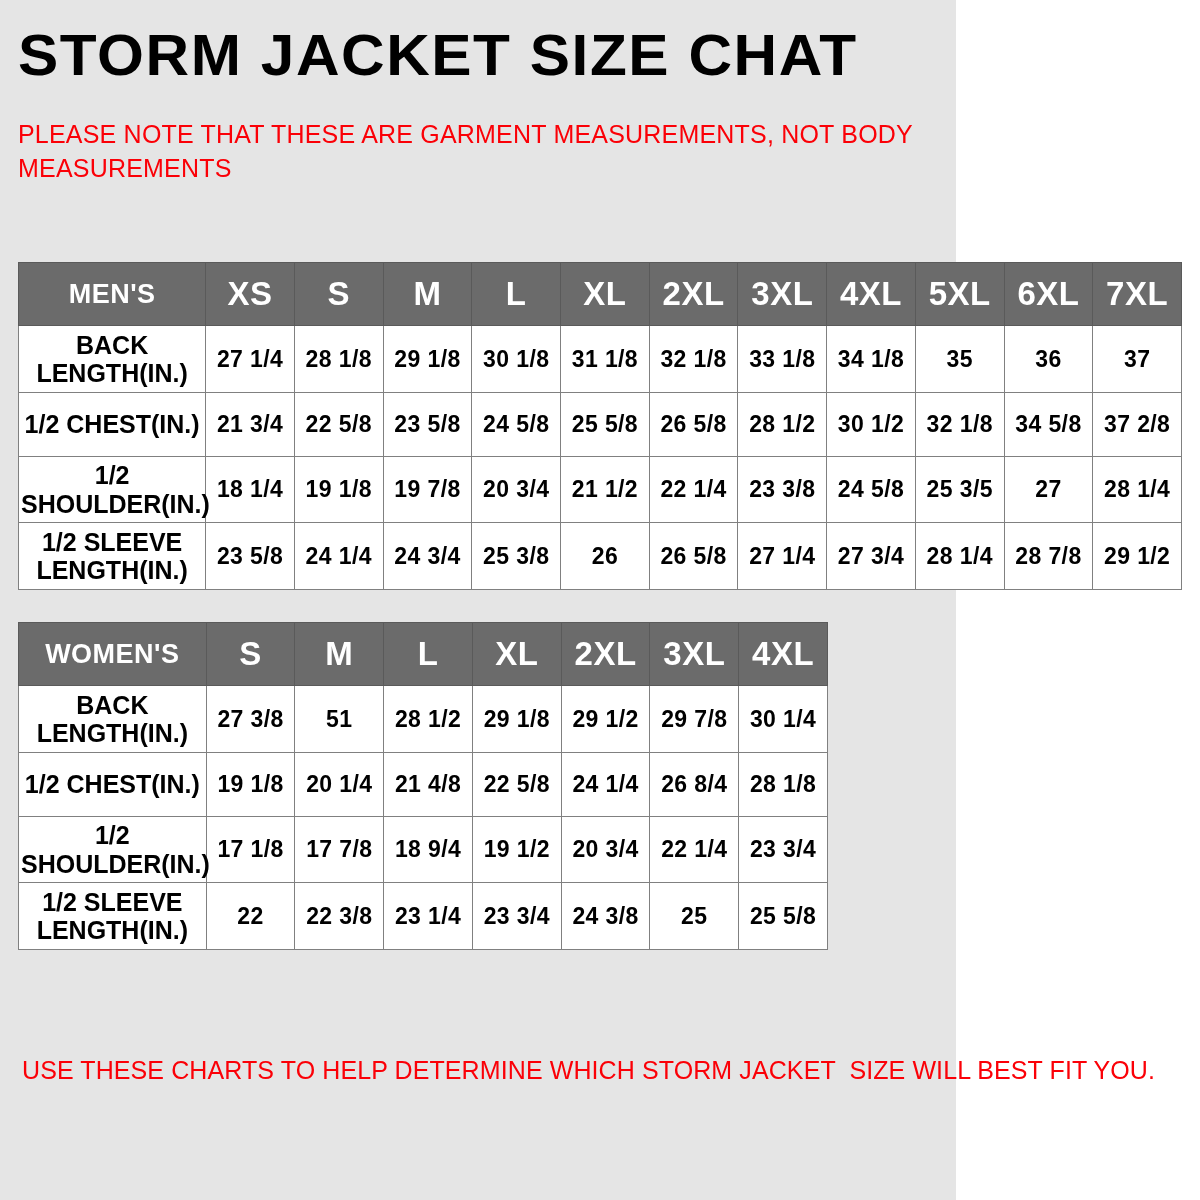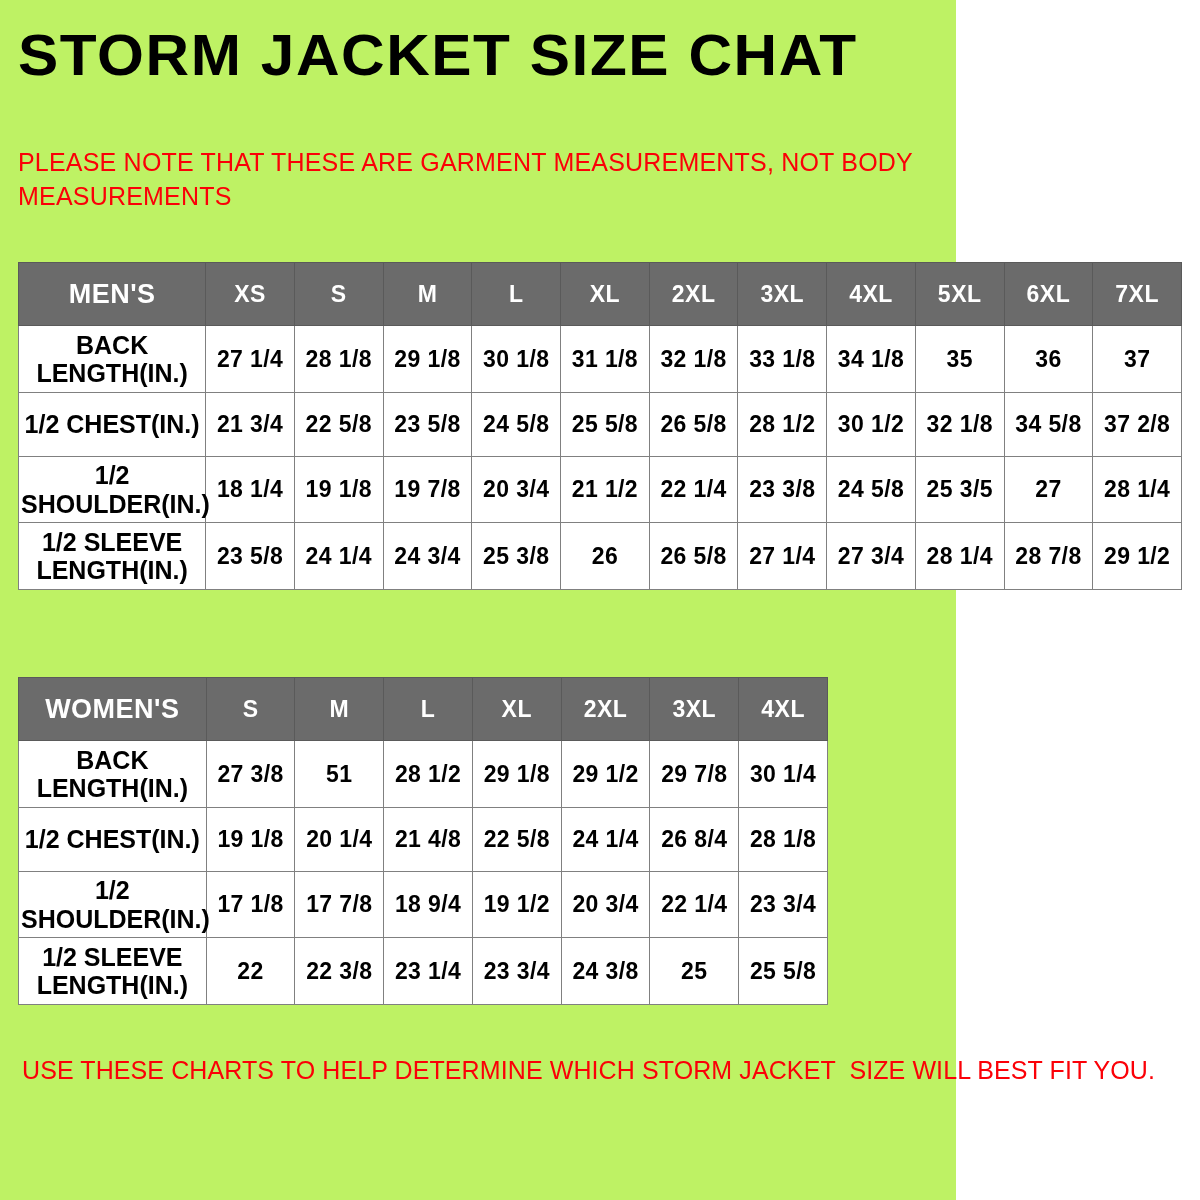--- a/index.html
+++ b/index.html
@@ -11,21 +11,21 @@
     width: 1200px;
     height: 1200px;
     overflow: hidden;
     font-family: "Liberation Sans", sans-serif;
     -webkit-font-smoothing: antialiased;
   }
   .page {
     position: relative;
     width: 956px;
     height: 1200px;
-    background: #bef264;
+    background: #e5e5e5;
   }
 
   
   .title {
     position: absolute;
     left: 18px;
     top: 26px;
     font-family: "Liberation Sans", sans-serif;
     font-size: 58px;
     font-weight: 700;
@@ -41,21 +41,20 @@
   .note {
     position: absolute;
     left: 18px;
     top: 118px;
     width: 990px;
     font-size: 25px;
     font-weight: 400;
     color: #fb0007;
     line-height: 1.34;
     letter-spacing: 0.2px;
-    margin-top: 28px;
   }
 
   
   .size-table {
     position: absolute;
     border-collapse: collapse;
     table-layout: fixed;
     background: #ffffff;
   }
   .size-table td, .size-table th {
@@ -64,21 +63,21 @@
     text-align: center;
     vertical-align: middle;
     color: #000000;
     font-weight: 700;
     background: #ffffff;
   }
   .size-table thead th {
     background: #6b6b6b;
     color: #ffffff;
     border: 1px solid #5a5a5a;
-    font-size: 23px;
+    font-size: 33px;
     height: 62px;
     letter-spacing: 0.5px;
   }
   .size-table thead th.corner {
     font-size: 27px;
   }
   .size-table tbody td.rowhead {
     font-size: 25px;
     line-height: 1.14;
     padding: 4px 2px;
@@ -95,21 +94,21 @@
     left: 18px;
     top: 262px;
     width: 1164px;
   }
   #mens-table tbody tr.r-tall td { height: 58px; }
   #mens-table tbody tr.r-short td { height: 55px; }
 
   
   #womens-table {
     left: 18px;
-    top: 677px;
+    top: 622px;
     width: 810px;
   }
   #womens-table tbody tr.r-tall td { height: 58px; }
   #womens-table tbody tr.r-short td { height: 55px; }
 
   
   .footer-note {
     position: absolute;
     left: 22px;
     top: 1056px;

